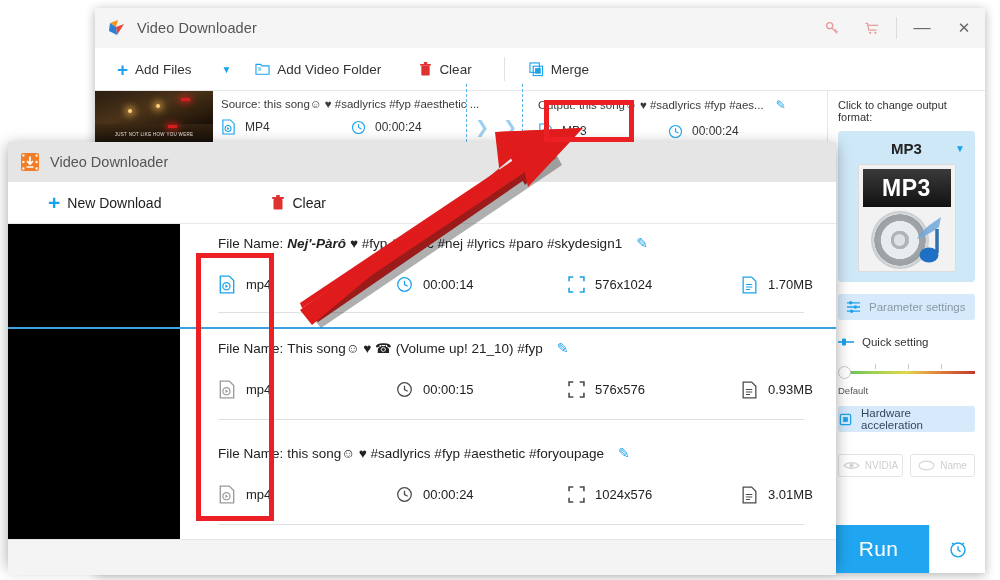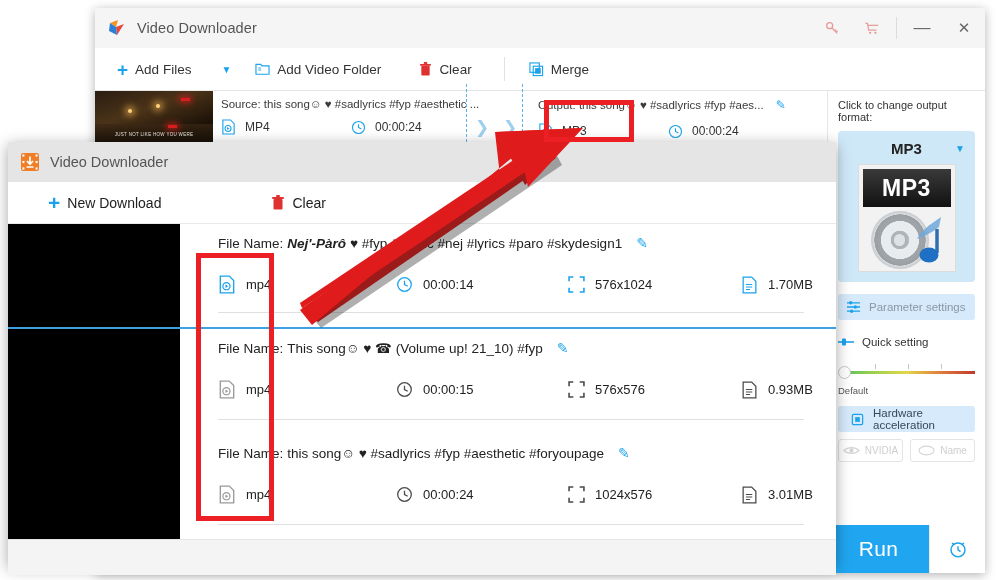--- a/index.html
+++ b/index.html
@@ -136,24 +136,24 @@
   }
   .slider-ticks { position:absolute; left:6px; right:0; top:2px; height: 16px; }
   .slider-ticks i { position:absolute; width:1px; height:5px; background:#c5c5c5; }
   .slider-knob {
     position:absolute; left:0; top:4px; width: 13px; height:13px; border-radius:50%;
     background:#fff; border: 1px solid #c7c7c7;
   }
   .slider-label { font-size: 9.5px; color:#555; margin-top: 1px; }
   .hw-btn {
     margin-top: 10px; background:#d6eafb; border-radius:3px; height: 26px;
-    display:flex; align-items:center; padding: 0 12px; font-size: 11.5px; color:#33495c;
+    display:flex; align-items:center; padding: 0 0; font-size: 11.5px; color:#33495c;
   }
   .hw-btn .ic { margin-right:8px; display:flex;}
-  .gpu-row { margin-top: 7px; display:flex; gap: 7px; }
+  .gpu-row { margin-top: 22px; display:flex; gap: 7px; }
   .gpu-chip {
     flex:1; height: 23px; border:1px solid #e4e4e4; border-radius:3px;
     display:flex; align-items:center; justify-content:center; gap:5px;
     font-size: 10px; color:#cfcfcf;
   }
   .run-bar {
     position:absolute; left:0; right:0; bottom: 0; height: 48px; display:flex;
   }
   .run-btn {
     flex:1; background:#20a6f0; color:#fff; font-size: 21px;

